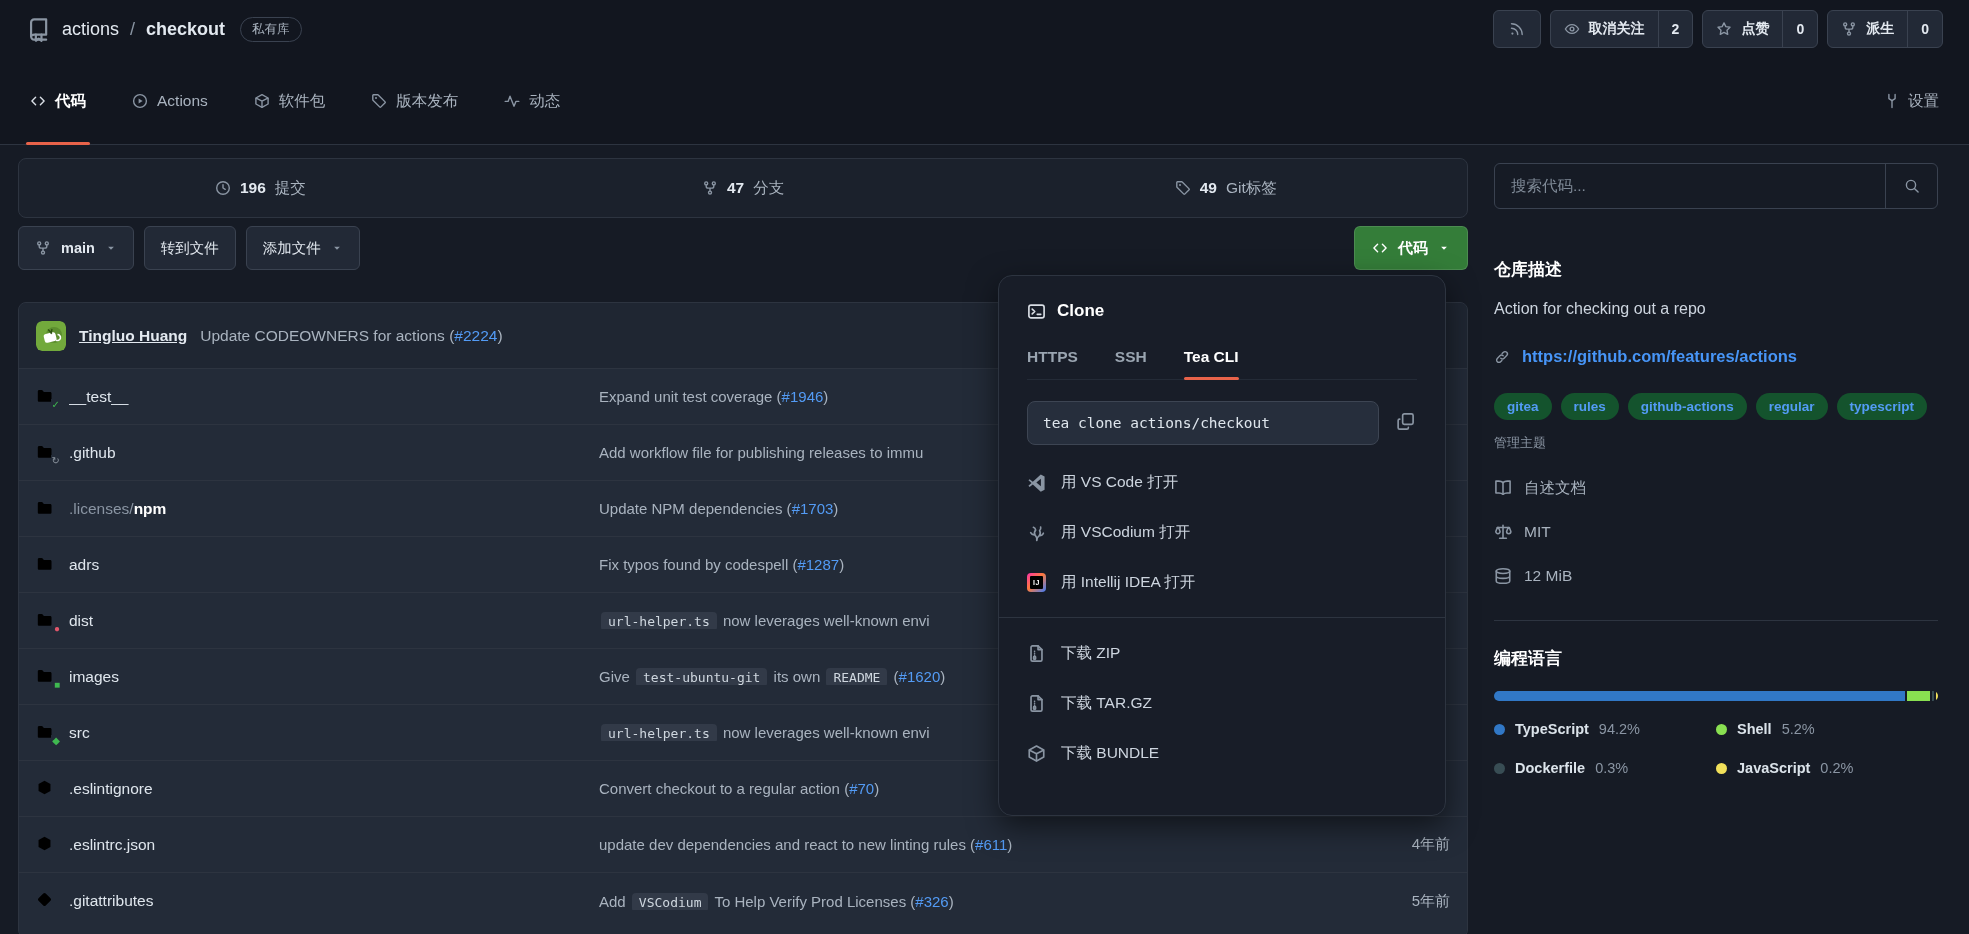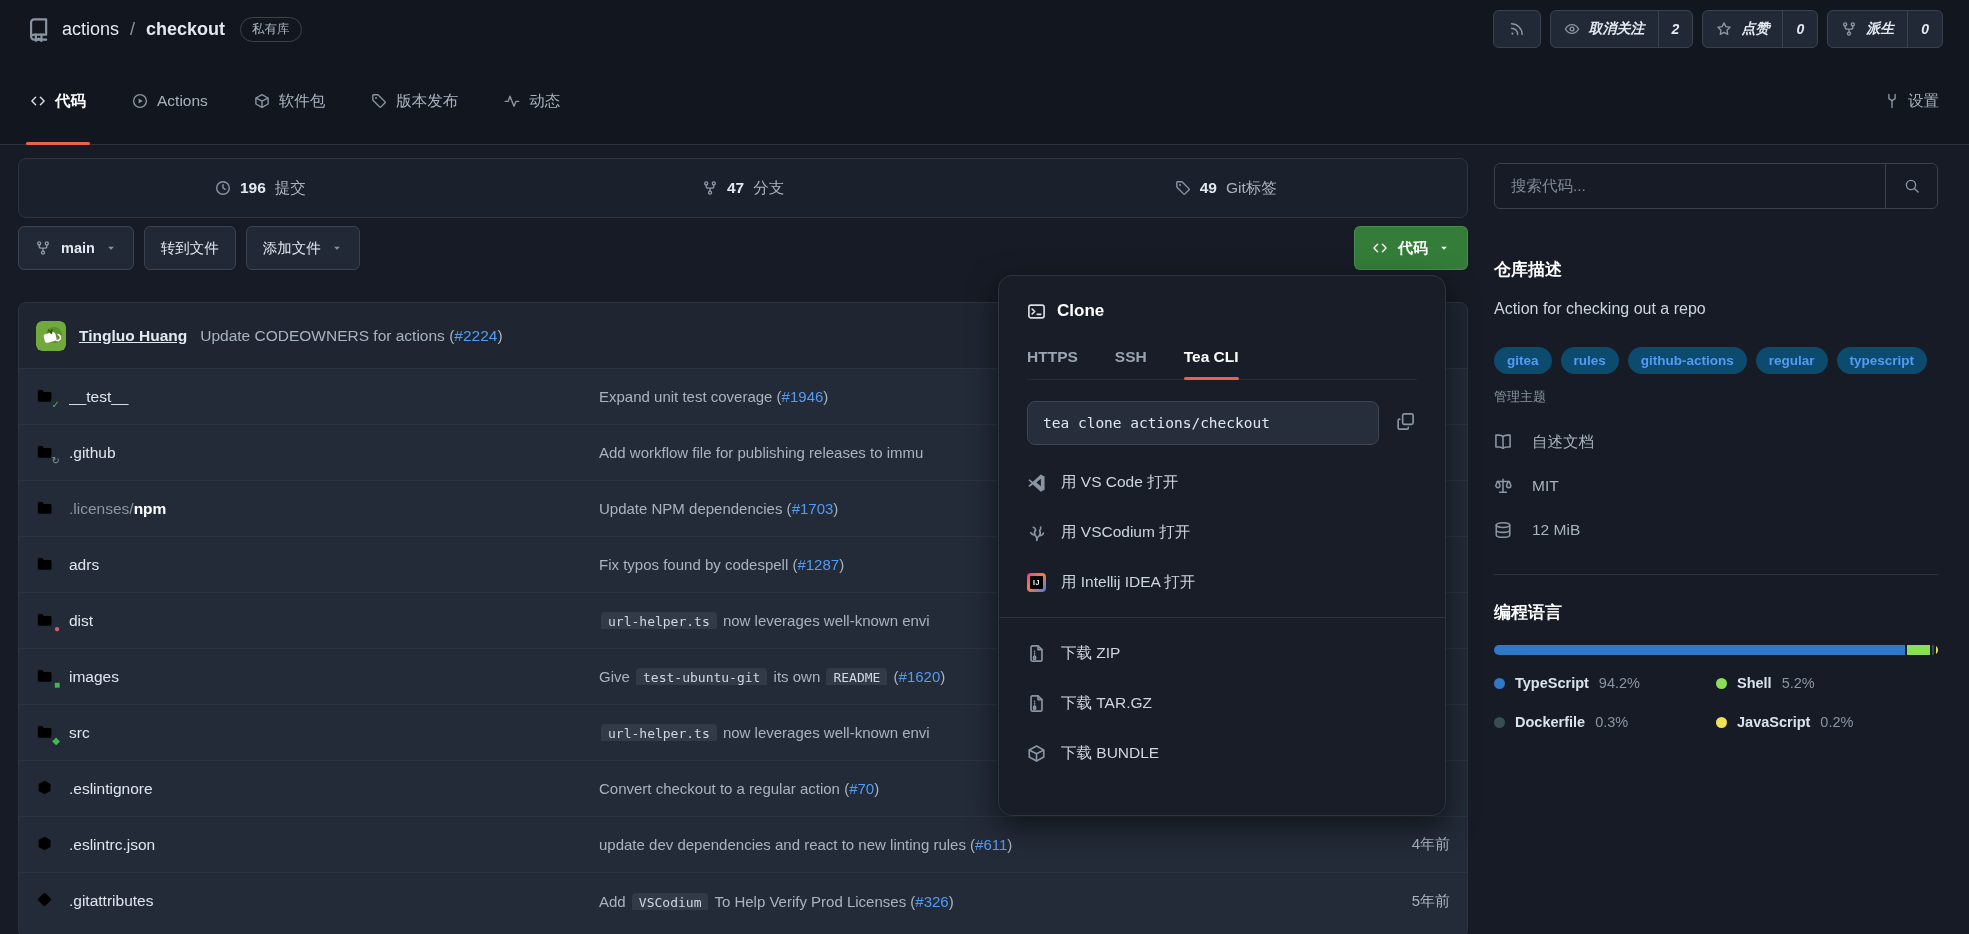--- a/index.html
+++ b/index.html
@@ -23,21 +23,21 @@
   
   .navbar{height:58px;background:var(--bg-nav);display:flex;align-items:center;justify-content:space-between;padding:0 26px;}
   .nav-left{display:flex;align-items:center;gap:11px;}
   .repo-icon svg{width:25px;height:25px;}
   .crumb{font-size:18px;color:var(--text);text-decoration:none;}
   .crumb.owner{font-weight:400;}
   .crumb.name{font-weight:700;}
   .crumb-sep{color:var(--muted);font-size:18px;}
   .vis-badge{border:1px solid var(--border-lt);color:var(--text2);font-size:12.5px;border-radius:14px;padding:3px 11px;margin-left:4px;}
   .nav-right{display:flex;gap:9px;}
-  .seg-btn{display:flex;align-items:stretch;background:#222936;border:1px solid var(--border-lt);border-radius:6px;height:38px;color:var(--text);font-size:14px;font-weight:700;cursor:pointer;overflow:hidden;font-style:italic;}
+  .seg-btn{display:flex;align-items:stretch;background:#222936;border:1px solid var(--border-lt);border-radius:6px;height:38px;color:var(--text);font-size:14px;font-weight:700;cursor:pointer;overflow:hidden;}
   .seg-main{display:flex;align-items:center;gap:9px;padding:0 13px;}
   .seg-count{display:flex;align-items:center;padding:0 13px;border-left:1px solid var(--border-lt);font-weight:700;}
   .seg-btn.icon-only .seg-main{padding:0 15px;}
 
   
   .tabbar{height:87px;background:var(--bg-nav);border-bottom:1px solid var(--border);display:flex;align-items:center;justify-content:space-between;padding:0 30px;position:relative;}
   .tabs{display:flex;gap:46px;height:100%;}
   .tab{display:flex;align-items:center;gap:9px;font-size:15.5px;color:var(--text2);position:relative;cursor:pointer;height:100%;}
   .tab.active{color:#fff;font-weight:700;}
   .tab.active .icn{color:#d9dee5;}
@@ -85,24 +85,24 @@
   
   .searchbox{display:flex;height:46px;border:1px solid var(--border-lt);border-radius:6px;overflow:hidden;background:var(--bg);}
   .searchbox input{flex:1;background:transparent;border:none;outline:none;color:var(--text);font-size:15.5px;padding:0 16px;font-family:inherit;}
   .searchbox input::placeholder{color:#7f8a97;}
   .search-btn{width:52px;border:none;border-left:1px solid var(--border-lt);background:transparent;display:flex;align-items:center;justify-content:center;cursor:pointer;color:#aab4c0;}
   .sb-title{font-size:17px;font-weight:700;color:#fff;margin-top:49px;}
   .sb-desc{font-size:16px;color:#cdd5df;margin-top:17px;line-height:1.4;}
   .sb-www{display:flex;align-items:center;gap:12px;margin-top:27px;font-size:16.5px;}
   .sb-www a{color:#4795f7;text-decoration:none;font-weight:600;}
   .topics{display:flex;flex-wrap:wrap;gap:9px;margin-top:27px;}
-  .topic{background:#0c4a6e;color:var(--link);font-size:13.5px;font-weight:700;border-radius:15px;padding:6px 13px;cursor:pointer;}
+  .topic{background:#14532d;color:var(--link);font-size:13.5px;font-weight:700;border-radius:15px;padding:6px 13px;cursor:pointer;}
   .manage-topics{margin-top:14px;font-size:13px;color:var(--muted);cursor:pointer;}
   .meta{margin-top:14px;}
-  .meta-row{display:flex;align-items:center;gap:20px;height:44px;font-size:15.5px;color:var(--text2);}
+  .meta-row{display:flex;align-items:center;gap:12px;height:44px;font-size:15.5px;color:var(--text2);}
   .meta-row .icn svg{width:18px;height:18px;}
   .sb-hr{border:none;border-top:1px solid var(--border);margin:22px 0 26px;}
   .lang-bar{display:flex;margin-top:21px;height:10px;border-radius:5px;overflow:hidden;gap:2px;background:var(--bg);}
   .lang-seg{height:100%;}
   .lang-legend{margin-top:20px;display:grid;grid-template-columns:222px 1fr;row-gap:23px;}
   .lang-item{display:flex;align-items:center;gap:10px;font-size:14.5px;cursor:pointer;}
   .lang-dot{width:11px;height:11px;border-radius:50%;flex:none;}
   .lang-name{font-weight:700;color:#dbe3ea;}
   .lang-pct{color:var(--muted);}
 
@@ -476,20 +476,29 @@
         <span class="icn">
             <svg viewBox="0 0 16 16">
               <circle cx="7" cy="7" r="4.6"></circle>
               <path d="m10.4 10.4 3.7 3.7"></path>
             </svg>
           </span>
       </button>
     </div>
     <h2 class="sb-title">仓库描述</h2>
     <p class="sb-desc">Action for checking out a repo</p>
+    <div class="sb-www">
+      <span class="icn">
+          <svg viewBox="0 0 16 16">
+            <path d="M6.8 9.2c.9.9 2.4.9 3.3 0l2.6-2.6a2.33 2.33 0 1 0-3.3-3.3L8.1 4.6"></path>
+            <path d="M9.2 6.8c-.9-.9-2.4-.9-3.3 0L3.3 9.4a2.33 2.33 0 1 0 3.3 3.3l1.3-1.3"></path>
+          </svg>
+        </span>
+      <a href="#">https://github.com/features/actions</a>
+    </div>
     <div class="topics" id="topics">
         <span class="topic">gitea</span>
         <span class="topic">rules</span>
         <span class="topic">github-actions</span>
         <span class="topic">regular</span>
         <span class="topic">typescript</span>
       </div>
     <div class="manage-topics">管理主题</div>
     <div class="meta" id="meta">
         <div class="meta-row">

